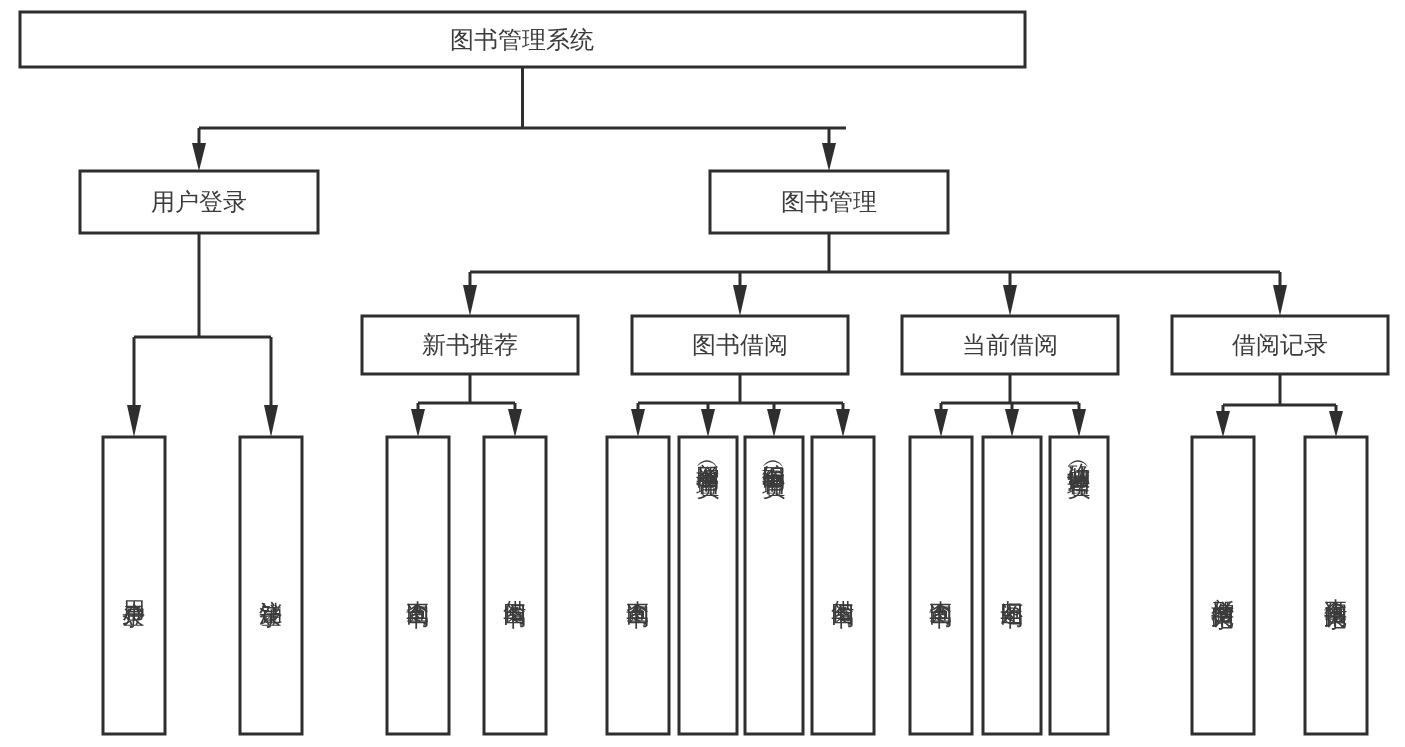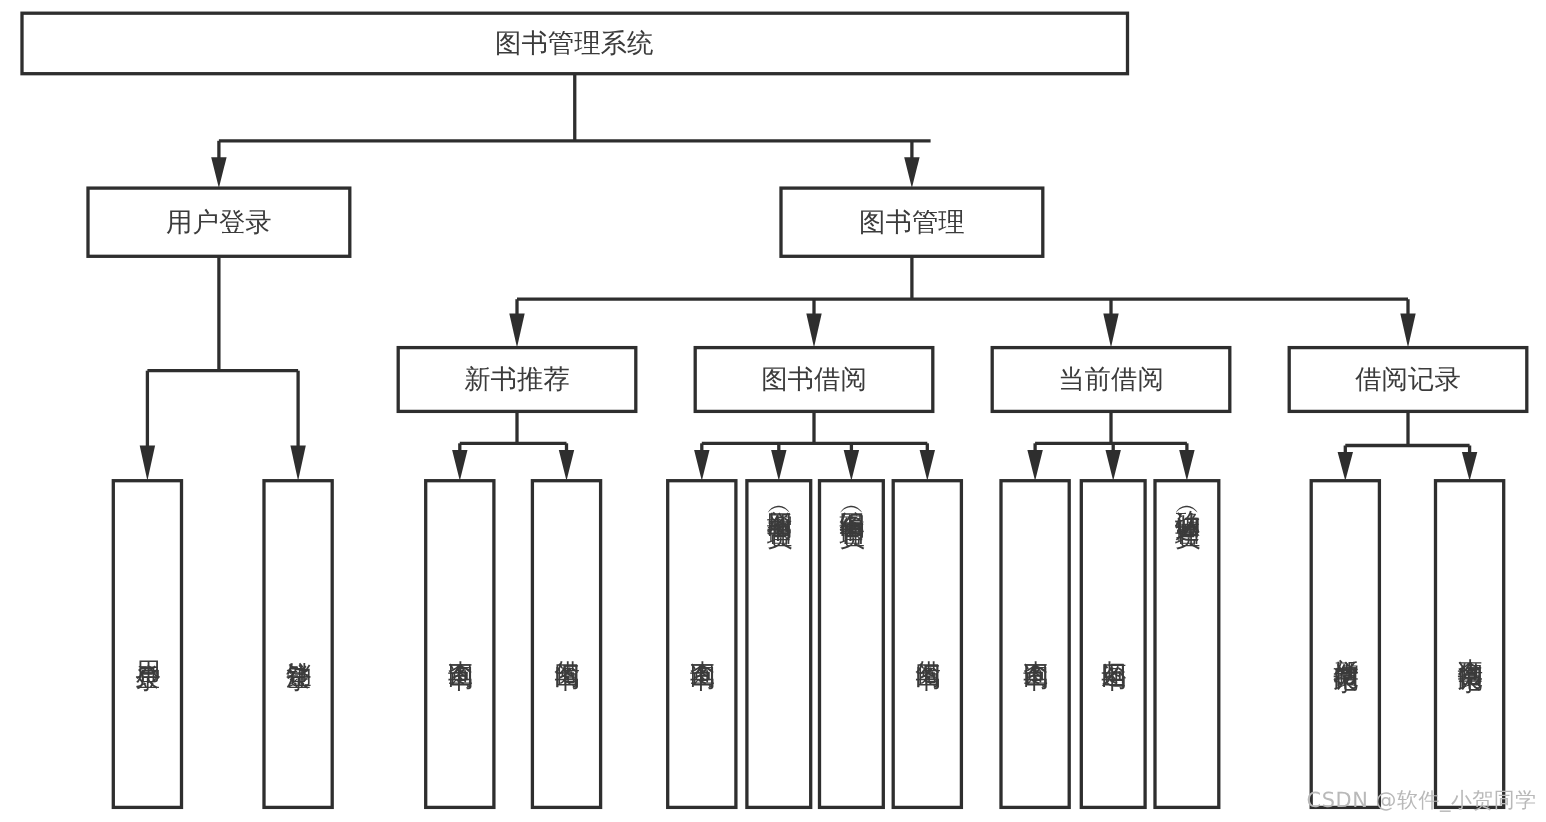--- a/index.html
+++ b/index.html
@@ -244,15 +244,14 @@
   <div class="v-label-box" style="left:1050px; top:437px; width:58px; height:297px; align-items:flex-start;">
     <span class="v-label-text" style="margin-top:8px;">确认归还（管理员）</span>
   </div>
   <div class="v-label-box" style="left:1192px; top:437px; width:62px; height:297px;">
     <span class="v-label-text">新增借阅记录</span>
   </div>
   <div class="v-label-box" style="left:1305px; top:437px; width:62px; height:297px;">
     <span class="v-label-text">查询借阅记录</span>
   </div>
 
-  <div class="watermark">CSDN @软件_小贺同学</div>
 
 </div>
 
 </body></html>

